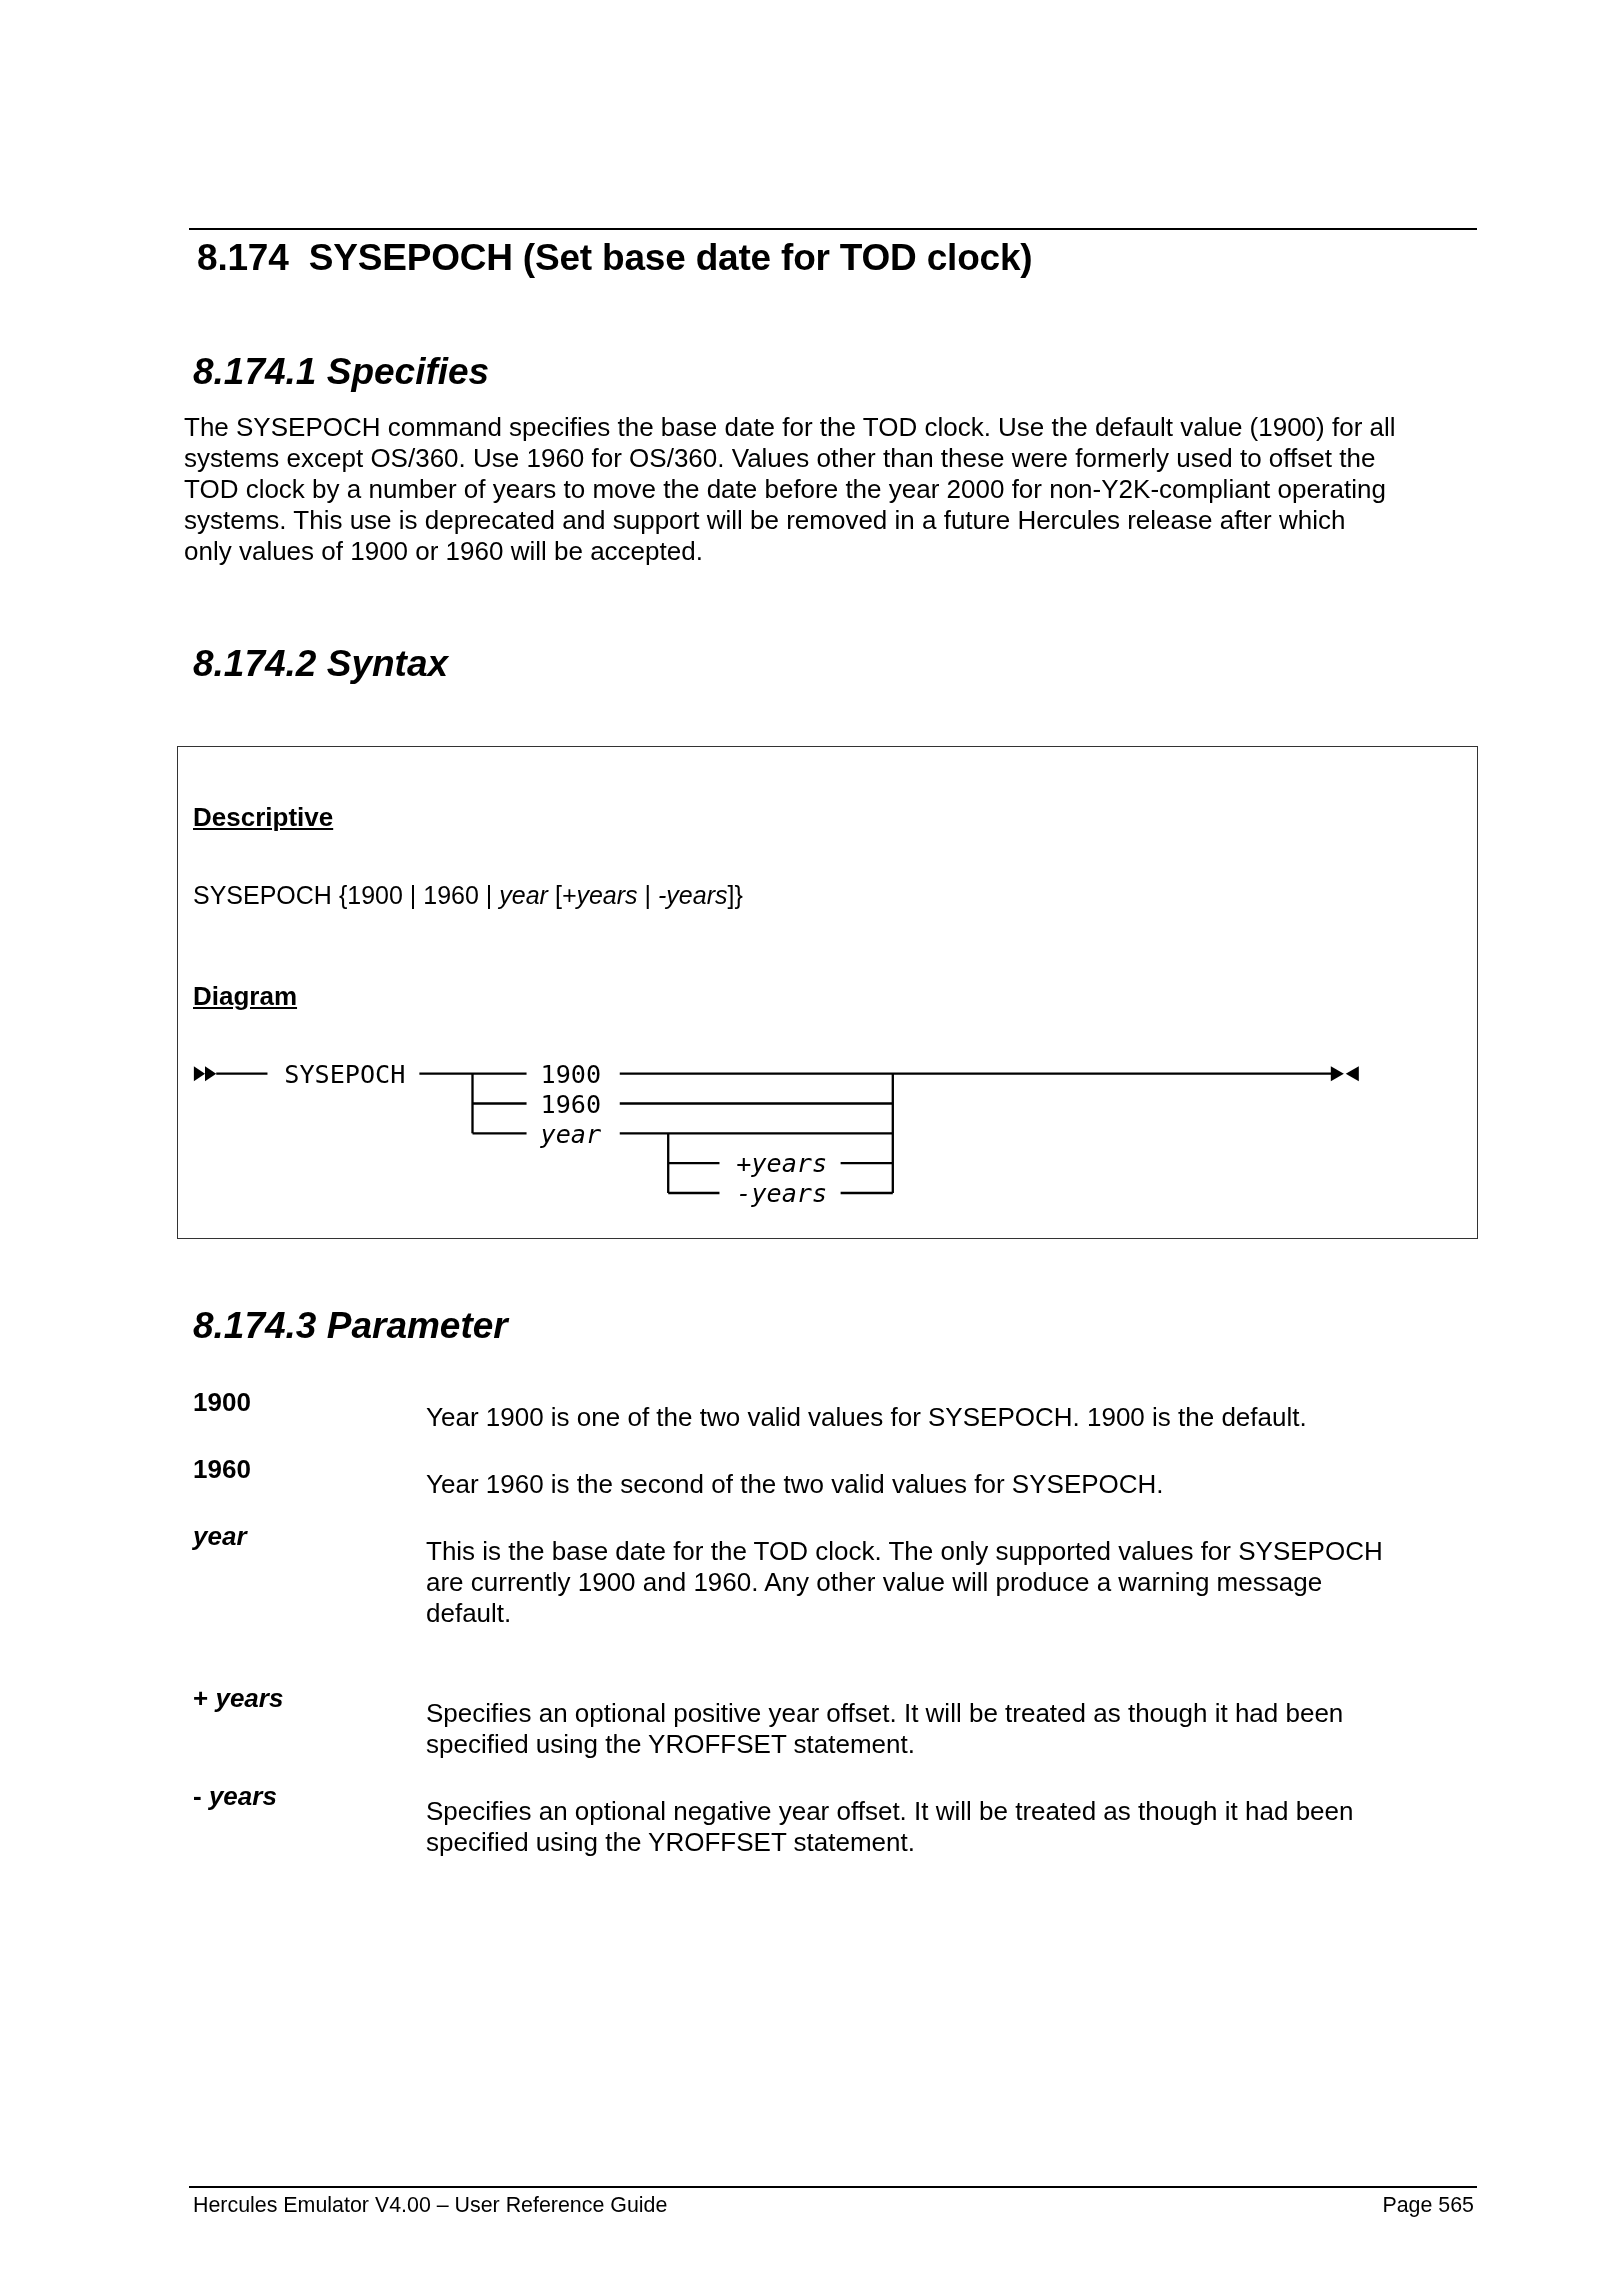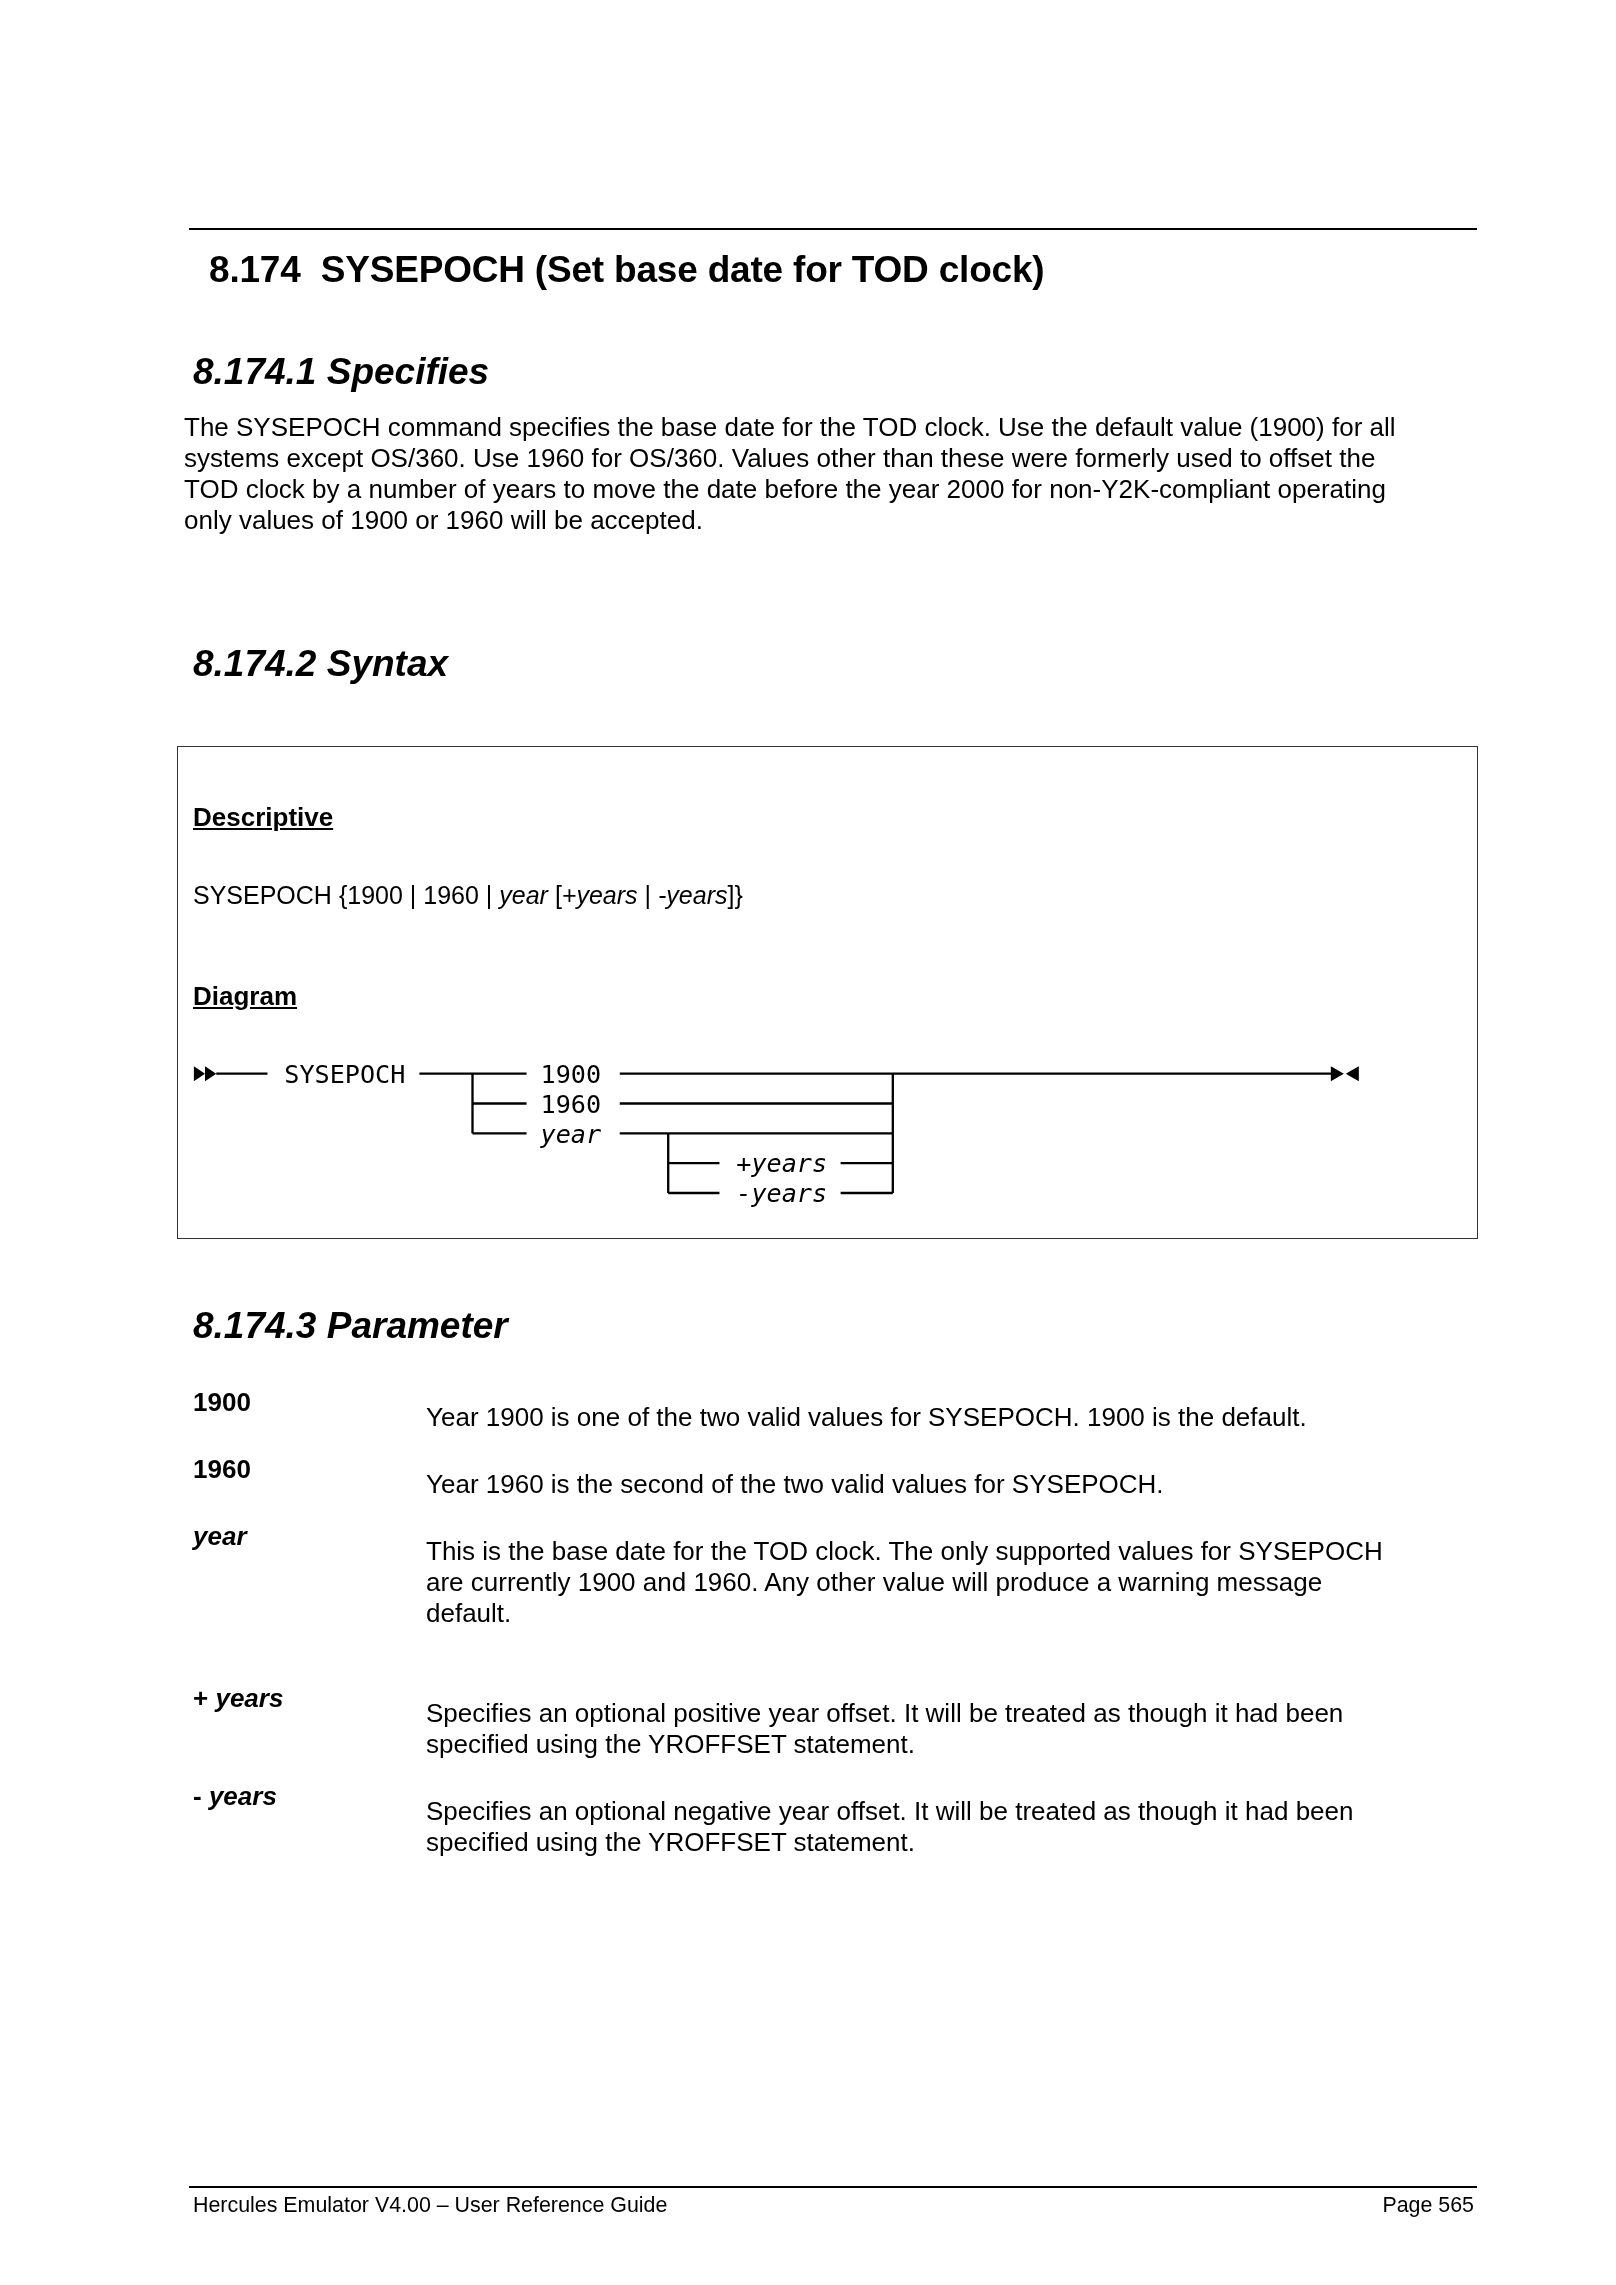--- a/index.html
+++ b/index.html
@@ -1,20 +1,20 @@
 <!DOCTYPE html>
 <html style="font-size:15px"><head>
 <meta charset="utf-8">
 <style>
   html, body { margin:0; padding:0; background:#ffffff; }
   body { width:1616px; height:2286px; position:relative; overflow:hidden; color:#000;
          font-family:"Liberation Sans", sans-serif; }
   .abs { position:absolute; }
   .rule { position:absolute; left:189px; width:1288px; height:1.9px; background:#000; }
-  h1 { position:absolute; left:193px; top:233px; margin:16px; font-size:37px; font-weight:bold; letter-spacing:-0.2px; }
+  h1 { position:absolute; left:193px; top:233px; margin:4px; font-size:37px; font-weight:bold; letter-spacing:-0.2px; }
   h2 { position:absolute; left:193px; margin:0; font-size:37px; font-weight:bold; font-style:italic; }
   .para { position:absolute; left:184px; width:1296px; font-size:26px; line-height:31px; margin:0; }
   .box { position:absolute; left:177px; top:746px; width:1301px; height:493px; border:1.9px solid #333; box-sizing:border-box; }
   .ulabel { position:absolute; left:193px; font-size:26px; font-weight:bold; text-decoration:underline; }
   .mono { font-family:Liberation Sans, sans-serif; font-size:25px; }
   .desc { position:absolute; left:193px; top:881px; white-space:pre; }
   .desc i { font-style:italic; }
   .param-row { position:absolute; left:193px; width:1296px; font-size:26px; line-height:31px; }
   .param-name { position:absolute; left:0; top:0; font-weight:bold; }
   .param-name .it { font-style:italic; }
@@ -29,20 +29,21 @@
 <h1>
   <span>8.174</span>&nbsp;
   <span>SYSEPOCH (Set base date for TOD clock)</span>
 </h1>
 
 <h2 style="top:351px;">8.174.1  Specifies</h2>
 <div class="para" style="top:412px;">
   <div>The SYSEPOCH command specifies the base date for the TOD clock. Use the default value (1900) for all</div>
   <div>systems except OS/360. Use 1960 for OS/360. Values other than these were formerly used to offset the</div>
   <div>TOD clock by a number of years to move the date before the year 2000 for non-Y2K-compliant operating</div>
+  <div>systems. This use is deprecated and support will be removed in a future Hercules release after which</div>
   <div>only values of 1900 or 1960 will be accepted.</div>
 </div>
 
 <h2 style="top:643px;">8.174.2  Syntax</h2>
 <div class="box"></div>
 <div class="ulabel" style="top:802px;">Descriptive</div>
 
 <div class="desc mono"><span>SYSEPOCH</span> <span>{</span><span>1900</span> <span>|</span> <span>1960</span> <span>|</span> <i>year</i> <span>[</span><i>+years</i> <span>|</span> <i>-years</i><span>]</span><span>}</span></div>
 
 <div class="ulabel" style="top:981px;">Diagram</div>

